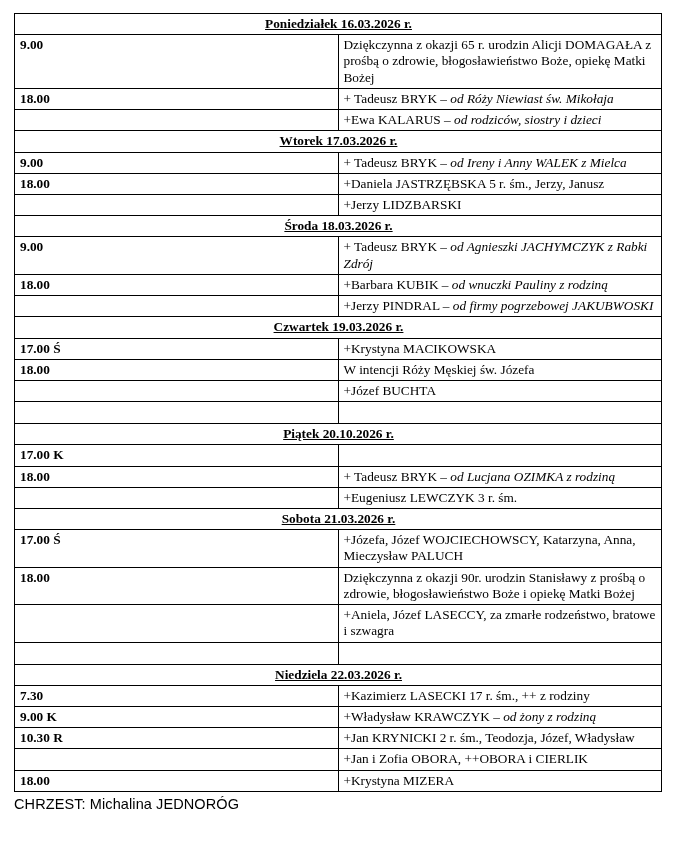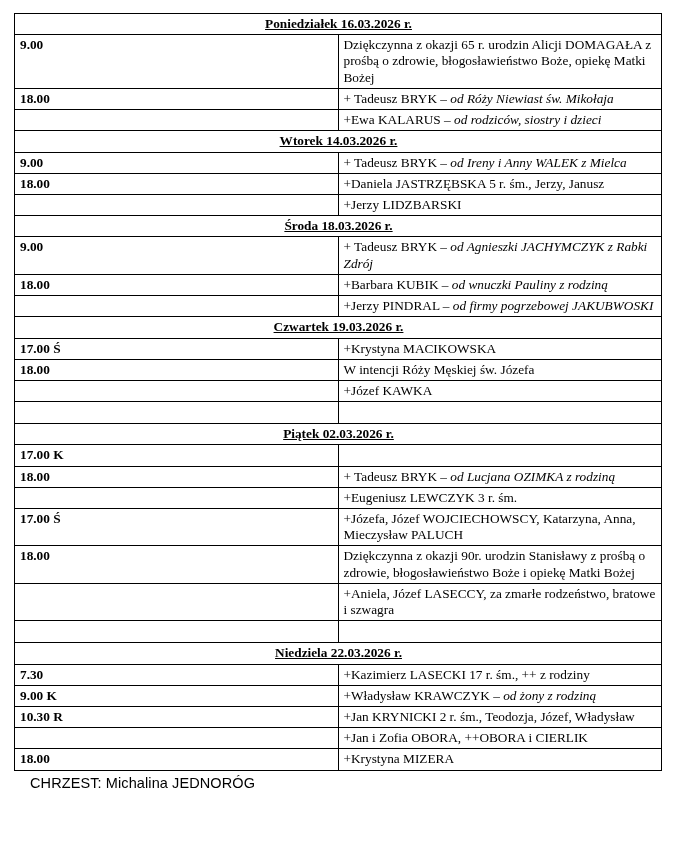--- a/index.html
+++ b/index.html
@@ -55,21 +55,20 @@
   }
   .ital {
     font-style: italic;
     text-align: right;
   }
   .footer {
     margin-top: 4px;
     font-family: "Liberation Sans", sans-serif;
     font-size: 14.5px;
     letter-spacing: 0.1px;
-    margin-left: 16px;
   }
 </style>
 </head>
 <body>
 
 <div class="page">
   <table class="schedule">
     <tbody>
         <tr>
           <td class="daycell" colspan="2">Poniedziałek 16.03.2026 r.</td>
@@ -80,21 +79,21 @@
         </tr>
         <tr>
           <td class="timecell">18.00</td>
           <td class="entrycell"><span>+ Tadeusz BRYK – </span><span class="ital">od Róży Niewiast św. Mikołaja</span></td>
         </tr>
         <tr>
           <td class="timecell"></td>
           <td class="entrycell"><span>+Ewa KALARUS – </span><span class="ital">od rodziców, siostry i dzieci</span></td>
         </tr>
         <tr>
-          <td class="daycell" colspan="2">Wtorek 14.03.2026 r. </td>
+          <td class="daycell" colspan="2">Wtorek 17.03.2026 r. </td>
         </tr>
         <tr>
           <td class="timecell">9.00</td>
           <td class="entrycell"><span>+ Tadeusz BRYK – </span><span class="ital">od Ireny i Anny WALEK z Mielca</span></td>
         </tr>
         <tr>
           <td class="timecell">18.00</td>
           <td class="entrycell"><span>+Daniela JASTRZĘBSKA 5 r. śm., Jerzy, Janusz</span><span class="ital"></span></td>
         </tr>
         <tr>
@@ -122,40 +121,43 @@
         <tr>
           <td class="timecell">17.00 Ś</td>
           <td class="entrycell"><span>+Krystyna MACIKOWSKA</span><span class="ital"></span></td>
         </tr>
         <tr>
           <td class="timecell">18.00</td>
           <td class="entrycell"><span>W intencji Róży Męskiej św. Józefa</span><span class="ital"></span></td>
         </tr>
         <tr>
           <td class="timecell"></td>
-          <td class="entrycell"><span>+Józef KAWKA</span><span class="ital"></span></td>
+          <td class="entrycell"><span>+Józef BUCHTA</span><span class="ital"></span></td>
         </tr>
         <tr>
           <td class="timecell blank">&nbsp;</td>
           <td class="entrycell blank">&nbsp;</td>
         </tr>
         <tr>
-          <td class="daycell" colspan="2">Piątek 02.03.2026 r. </td>
+          <td class="daycell" colspan="2">Piątek 20.10.2026 r. </td>
         </tr>
         <tr>
           <td class="timecell">17.00 K</td>
           <td class="entrycell"><span></span><span class="ital"></span></td>
         </tr>
         <tr>
           <td class="timecell">18.00</td>
           <td class="entrycell"><span>+ Tadeusz BRYK – </span><span class="ital">od Lucjana OZIMKA z rodziną</span></td>
         </tr>
         <tr>
           <td class="timecell"></td>
           <td class="entrycell"><span>+Eugeniusz LEWCZYK 3 r. śm.</span><span class="ital"></span></td>
+        </tr>
+        <tr>
+          <td class="daycell" colspan="2">Sobota 21.03.2026 r.</td>
         </tr>
         <tr>
           <td class="timecell">17.00 Ś</td>
           <td class="entrycell"><span>+Józefa, Józef WOJCIECHOWSCY, Katarzyna, Anna, Mieczysław PALUCH</span><span class="ital"></span></td>
         </tr>
         <tr>
           <td class="timecell">18.00</td>
           <td class="entrycell"><span>Dziękczynna z okazji 90r. urodzin Stanisławy z prośbą o zdrowie, błogosławieństwo Boże i opiekę Matki Bożej</span><span class="ital"></span></td>
         </tr>
         <tr>

